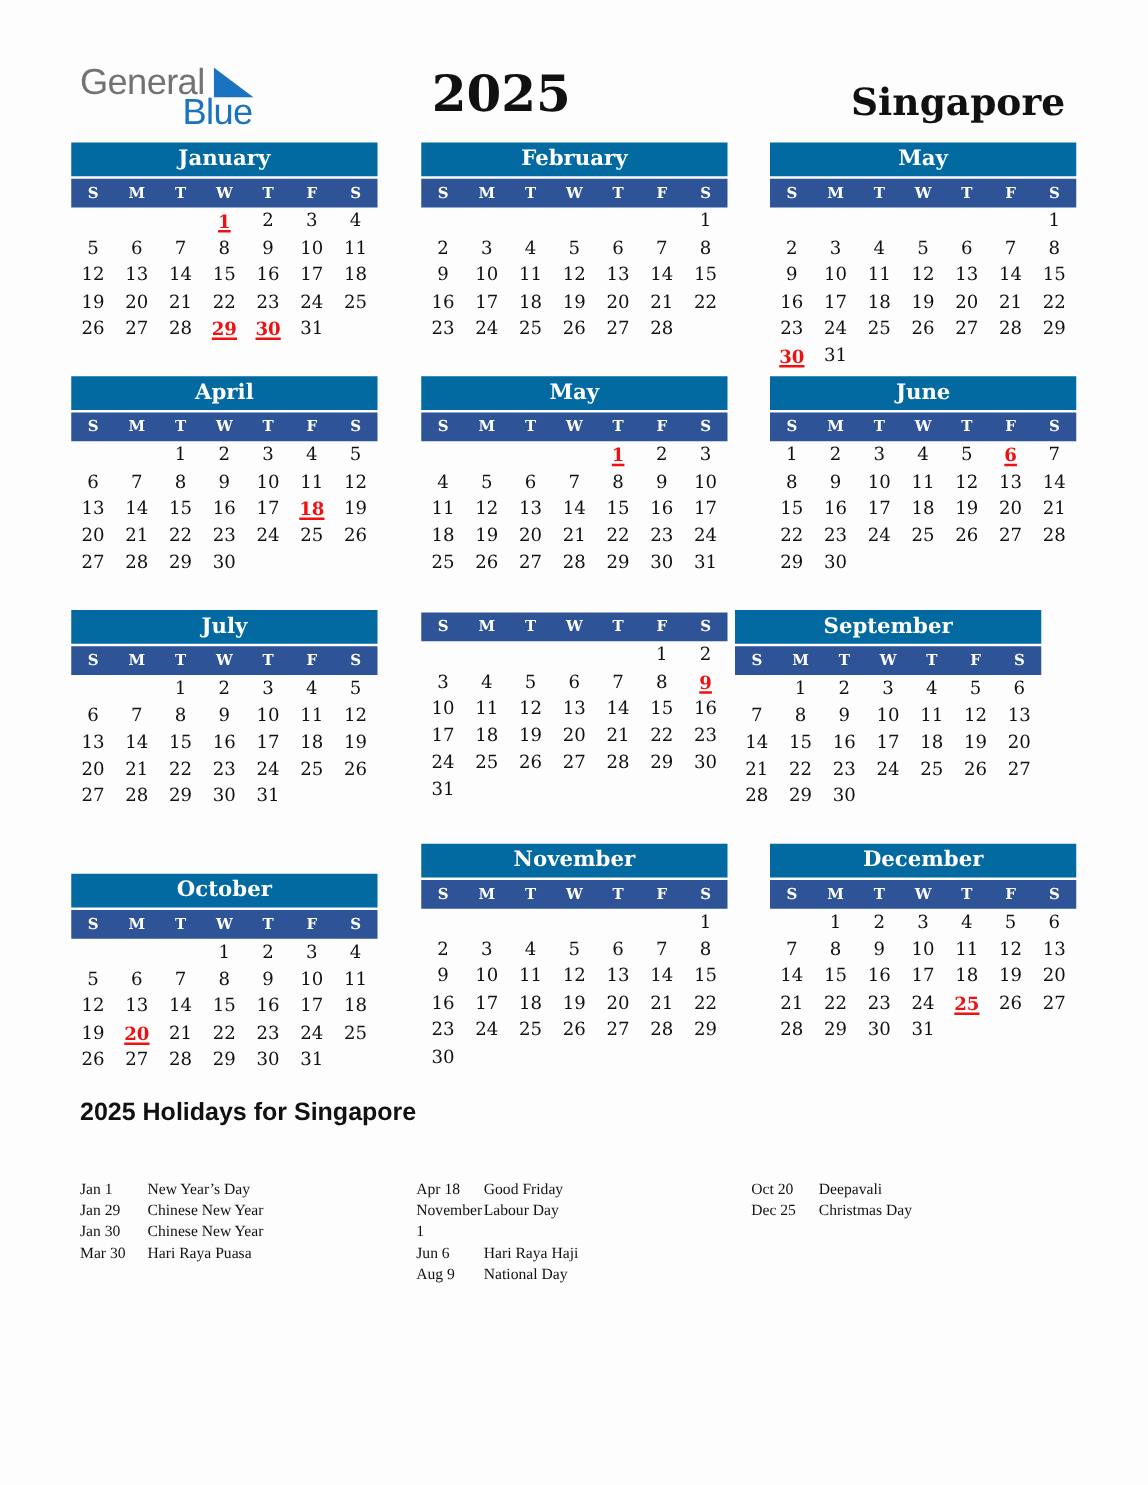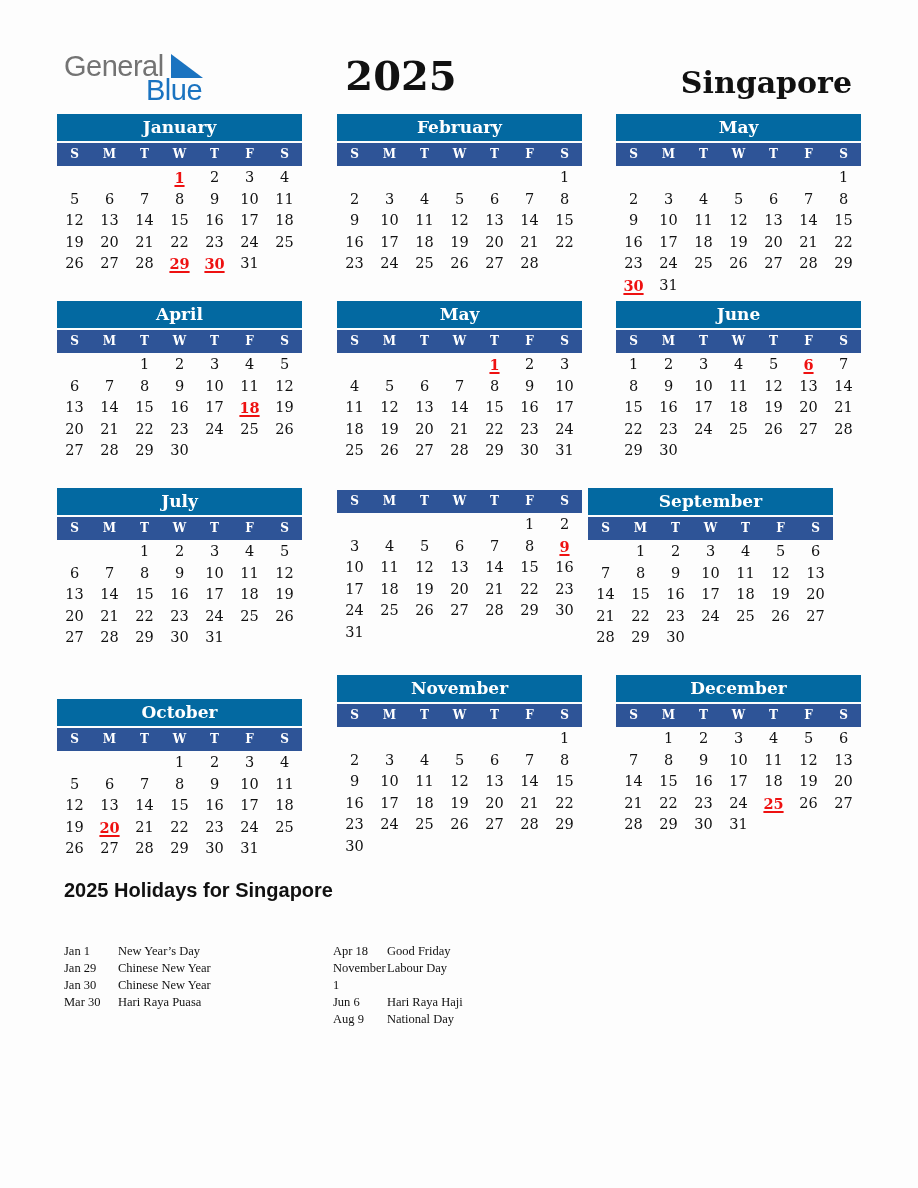--- a/index.html
+++ b/index.html
@@ -648,14 +648,24 @@
         </div>
         <div class="hrow">
           <span class="d">Jun 6</span>
           <span>Hari Raya Haji</span>
         </div>
         <div class="hrow">
           <span class="d">Aug 9</span>
           <span>National Day</span>
         </div>
       </div>
+      <div class="hcol" style="left: 537px;">
+        <div class="hrow">
+          <span class="d">Oct 20</span>
+          <span>Deepavali</span>
+        </div>
+        <div class="hrow">
+          <span class="d">Dec 25</span>
+          <span>Christmas Day</span>
+        </div>
+      </div>
     </div>
 </div>
 
 </body></html>

